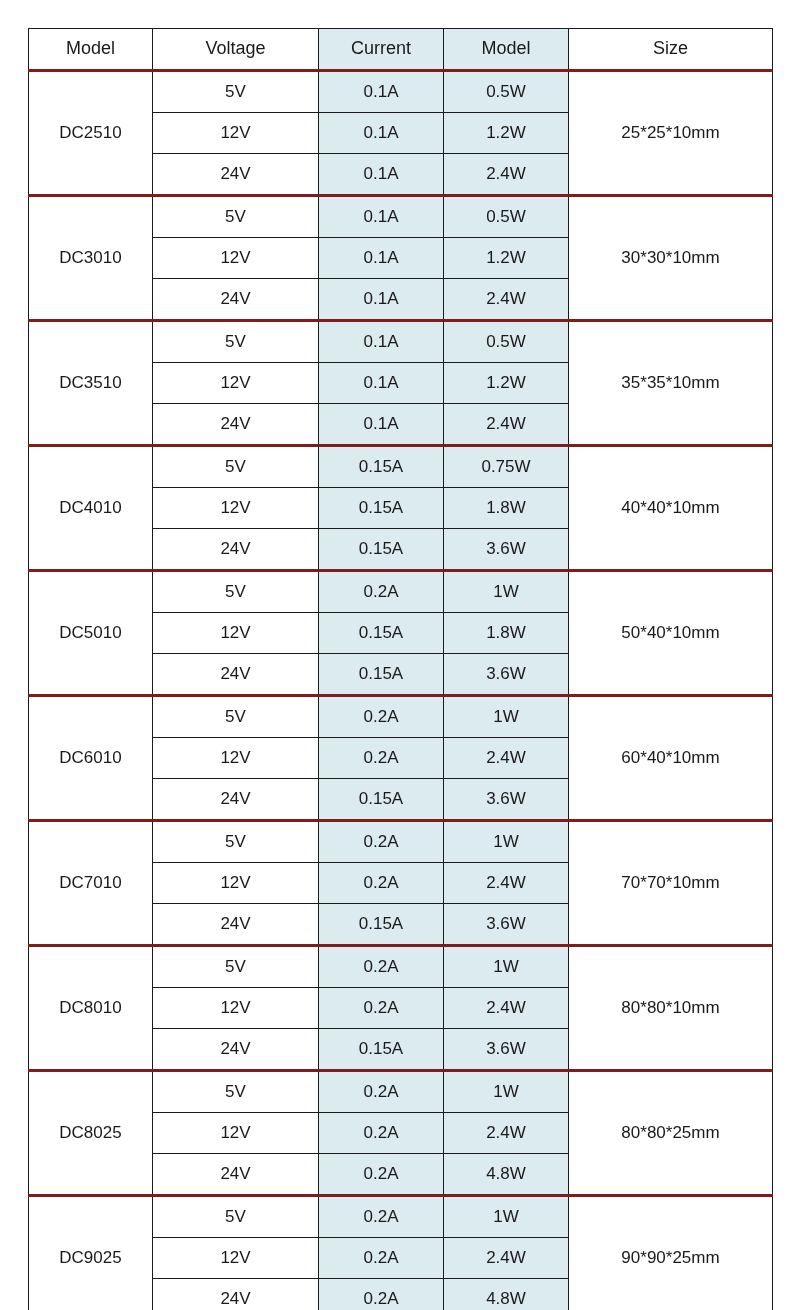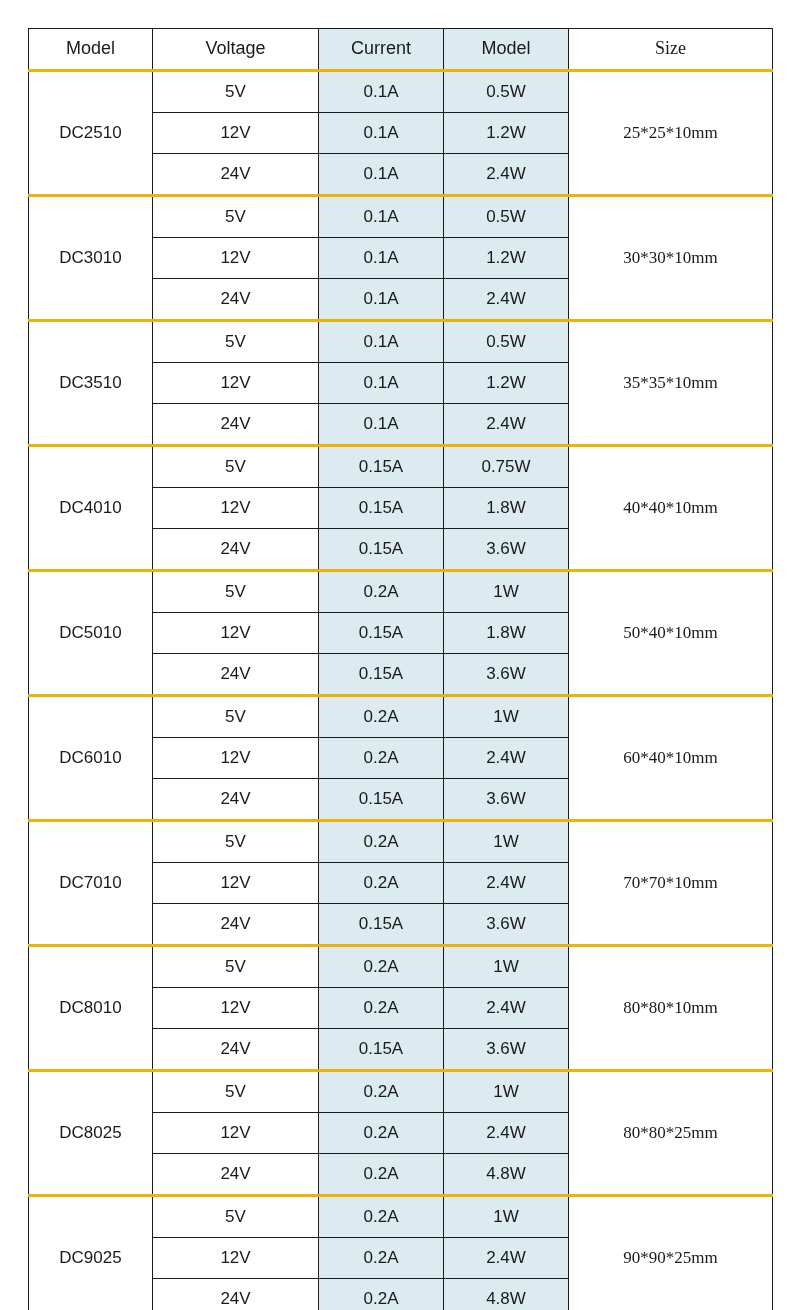--- a/index.html
+++ b/index.html
@@ -51,34 +51,34 @@
     height: 40px;
   }
   
   .cell-current, .cell-power,
   .head-current, .head-power {
     background: #dcebf0;
   }
   
   tr.group-start > td,
   tr.group-start > th {
-    border-top: 3px solid #eab308;
+    border-top: 3px solid #7f1d1d;
   }
   
   td.merged {
     border-top: 3px solid #5f6566;
   }
   thead tr th {
     border-top: 2px solid #1b1b1b;
   }
   tbody tr:last-child > td {
     border-bottom: 2px solid #1b1b1b;
   }
   td.col-first, th.col-first { border-left: 2px solid #1b1b1b; }
-  td.col-last,  th.col-last  { border-right: 2px solid #1b1b1b; font-family: Liberation Serif, serif; }
+  td.col-last,  th.col-last  { border-right: 2px solid #1b1b1b; }
 </style>
 </head>
 <body>
 
 <div id="spec-table-wrap">
   <table class="spec-table">
     <colgroup>
       <col class="col-model">
       <col class="col-voltage">
       <col class="col-current">

